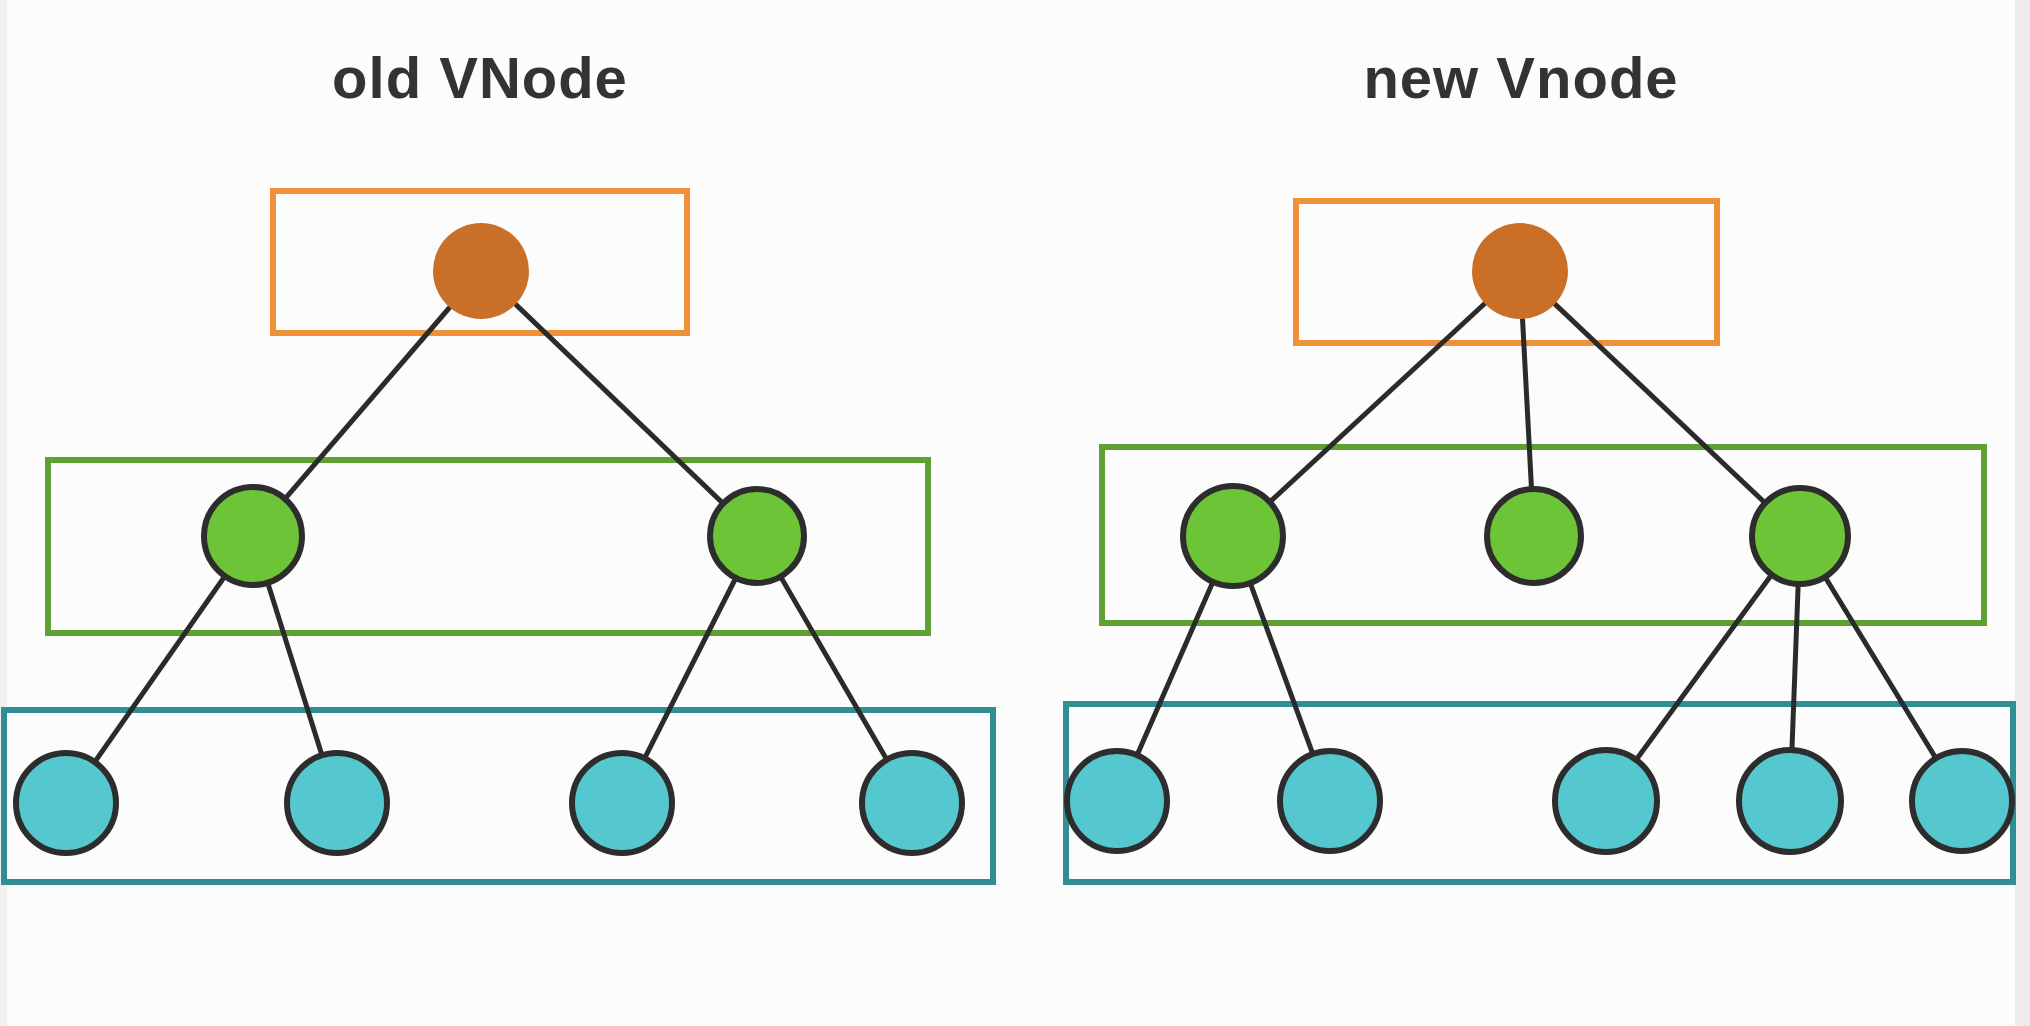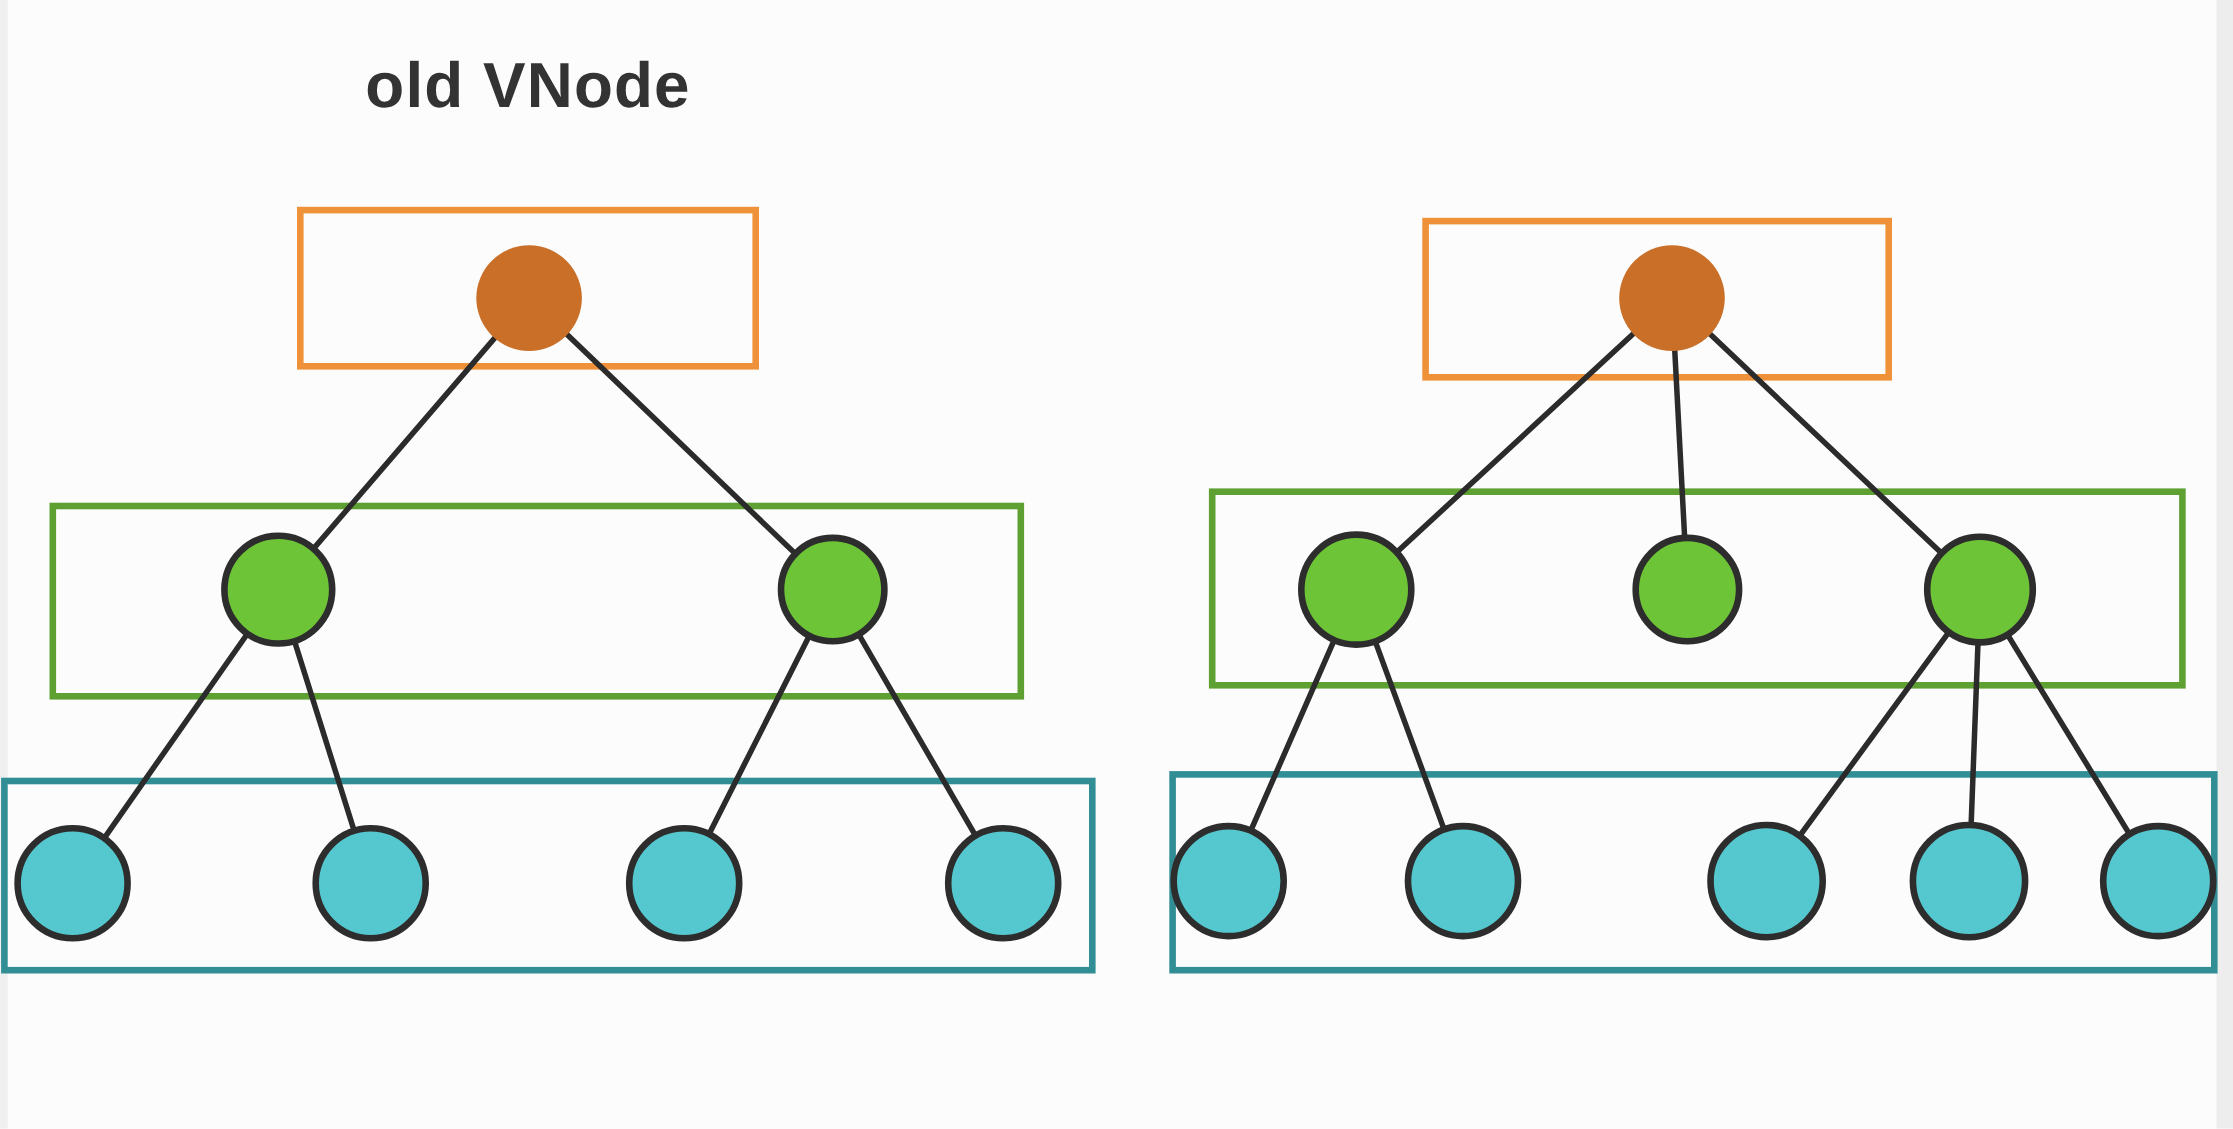--- a/index.html
+++ b/index.html
@@ -48,20 +48,21 @@
   }
 </style>
 </head>
 <body>
 
 <div class="stage">
   <div class="edge-strip left"></div>
   <div class="edge-strip right"></div>
 
   <div class="title old">old VNode</div>
+  <div class="title new">new Vnode</div>
 
   <svg class="diagram" id="diagram" viewBox="0 0 2030 1026" xmlns="http://www.w3.org/2000/svg">
       <g>
         <rect x="273" y="191" width="414" height="142" fill="none" stroke="#ee9139" stroke-width="6"></rect>
         <rect x="48" y="460" width="880" height="173" fill="none" stroke="#5fa032" stroke-width="6"></rect>
         <rect x="4" y="710" width="989" height="172" fill="none" stroke="#318e95" stroke-width="6"></rect>
         <line x1="481" y1="271" x2="253" y2="536" stroke="#2b2b2b" stroke-width="5" stroke-linecap="round"></line>
         <line x1="481" y1="271" x2="757" y2="536" stroke="#2b2b2b" stroke-width="5" stroke-linecap="round"></line>
         <line x1="253" y1="536" x2="66" y2="803" stroke="#2b2b2b" stroke-width="5" stroke-linecap="round"></line>
         <line x1="253" y1="536" x2="337" y2="803" stroke="#2b2b2b" stroke-width="5" stroke-linecap="round"></line>

